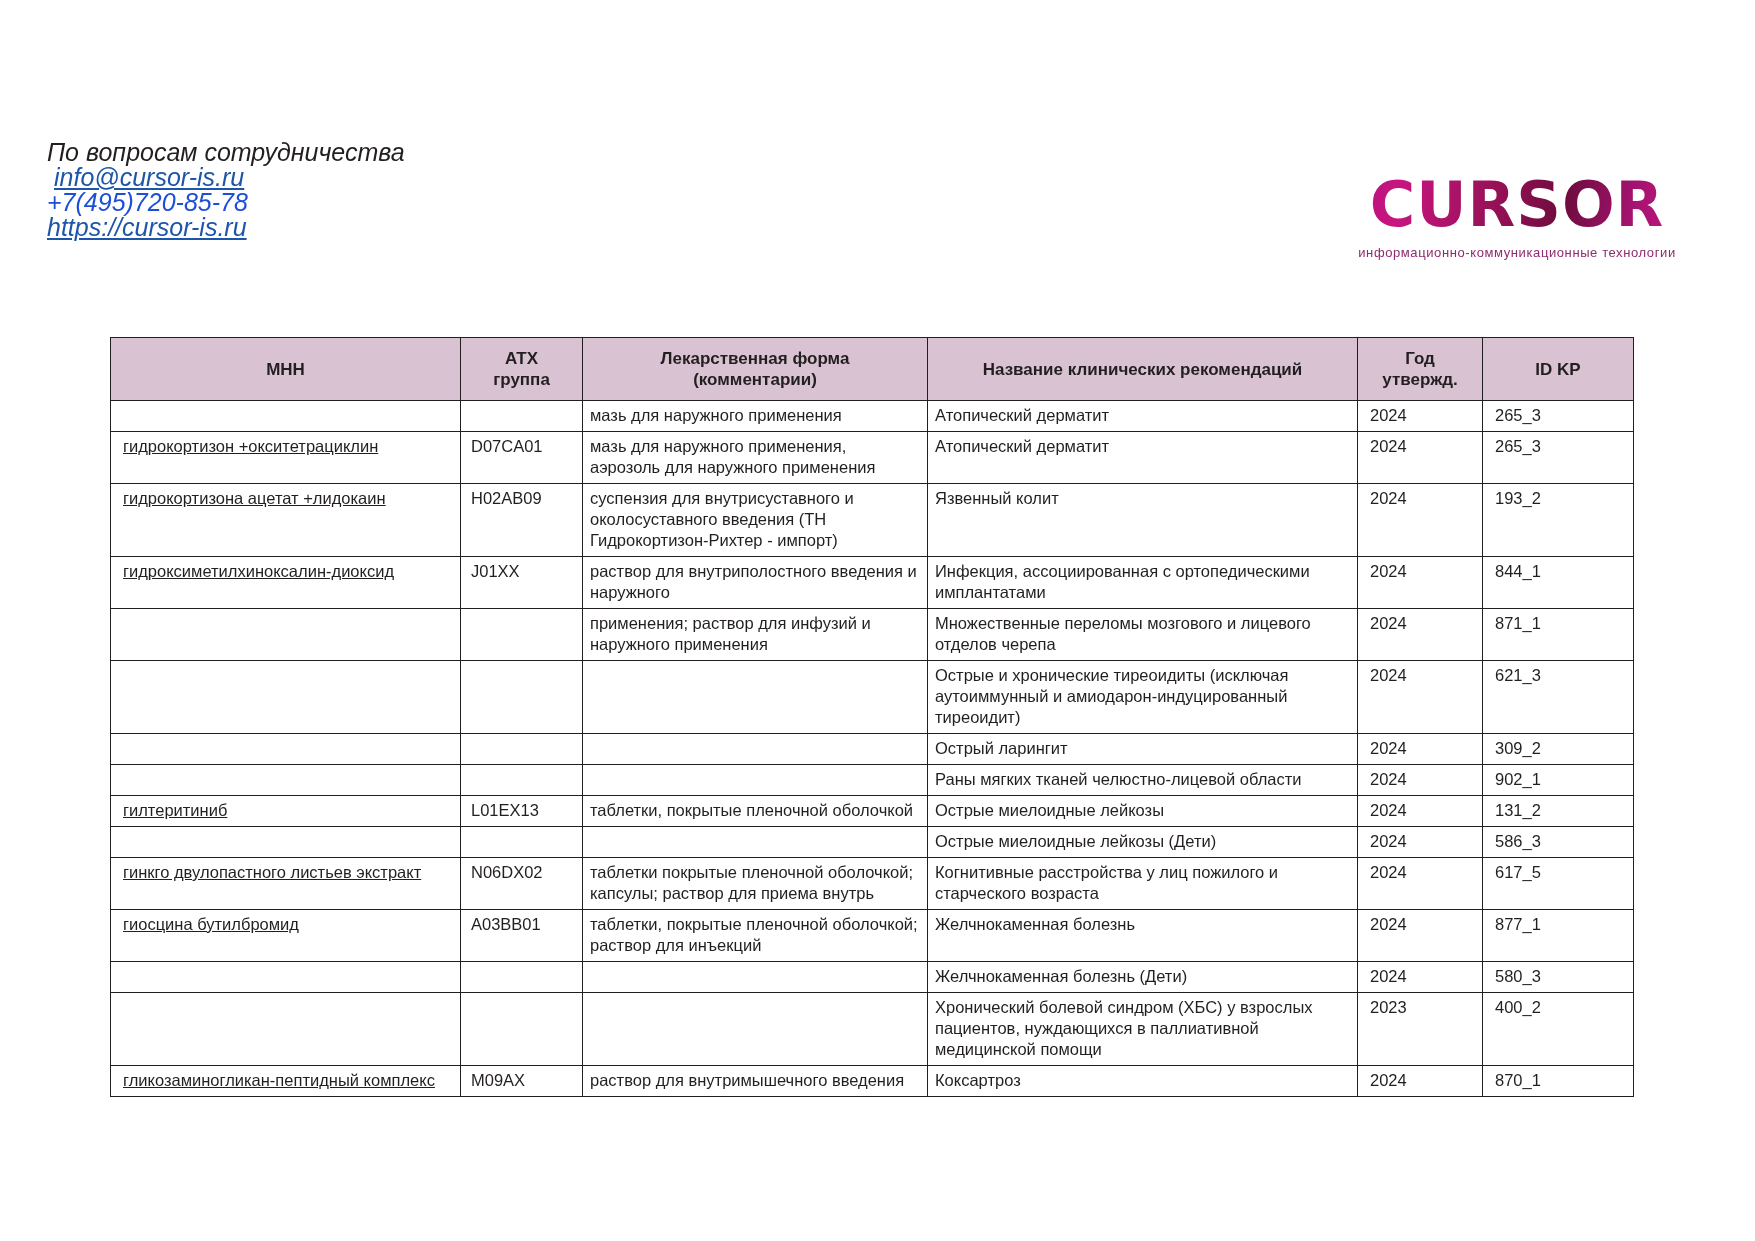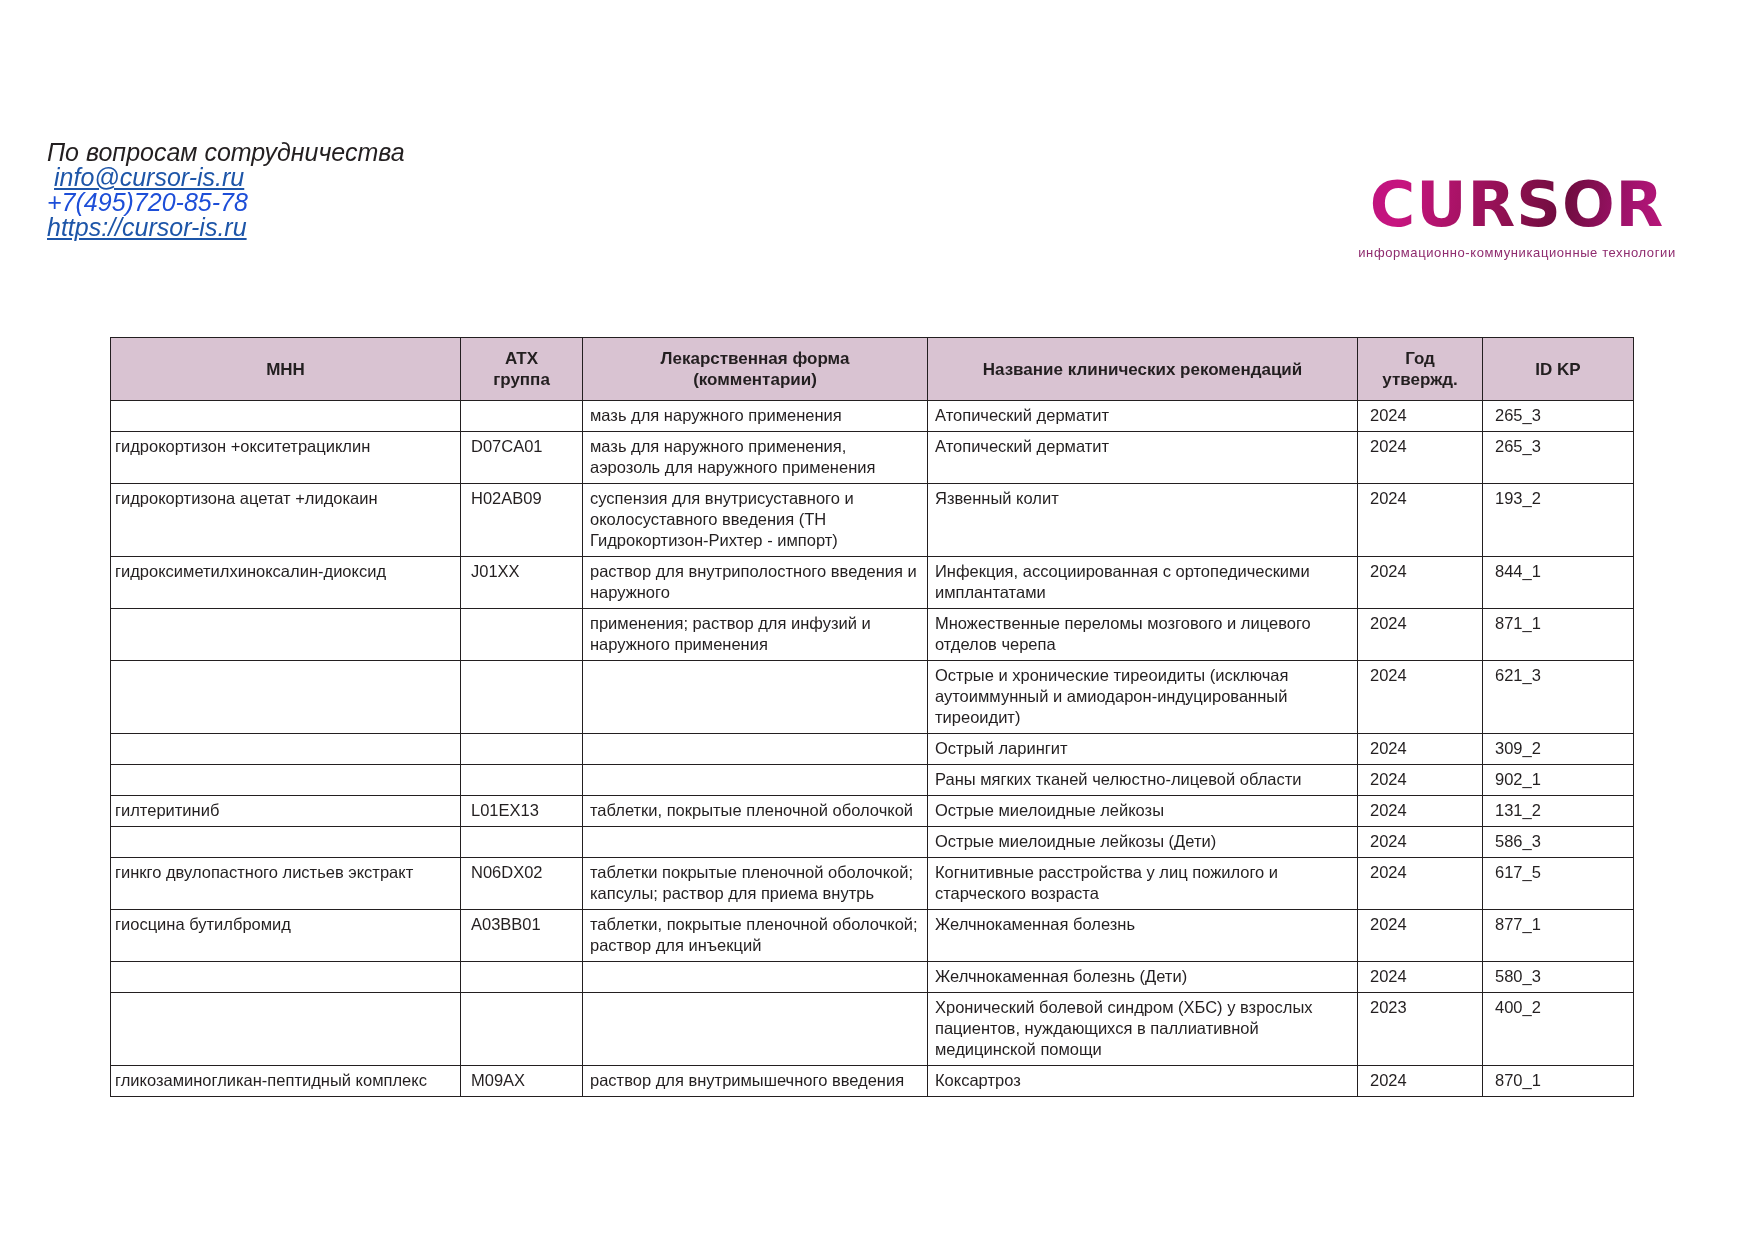--- a/index.html
+++ b/index.html
@@ -100,21 +100,21 @@
     vertical-align: middle;
     padding: 10px 6px;
   }
   col.c-mnn     { width: 350px; }
   col.c-atx     { width: 122px; }
   col.c-form    { width: 345px; }
   col.c-rec     { width: 430px; }
   col.c-year    { width: 125px; }
   col.c-id      { width: 151px; }
   td.year, td.idkp { text-align: left; padding-left: 12px; }
-  td.mnn { padding-left: 4px; }
+  td.mnn { padding-left: 12px; text-decoration: underline; }
   td.atx { padding-left: 10px; }
 </style>
 </head>
 <body>
 
 <div class="header">
   <div class="contact-block">
     <div class="line1">По вопросам сотрудничества</div>
     <div><a class="email" href="#">info@cursor-is.ru</a></div>
     <div class="phone">+7(495)720-85-78</div>

